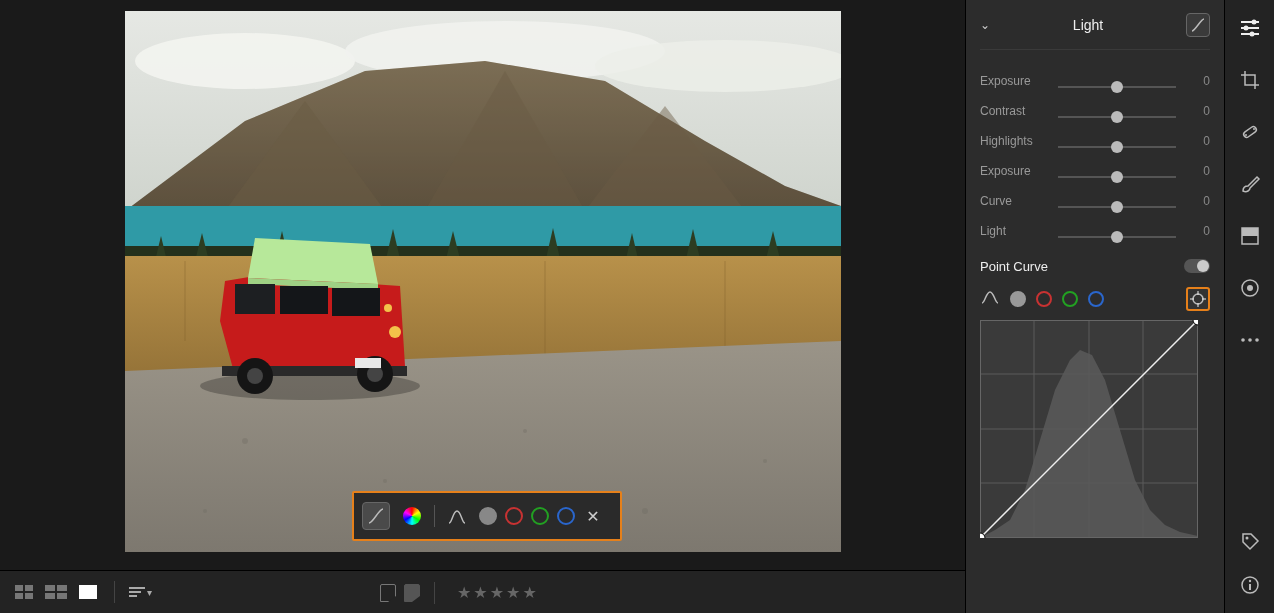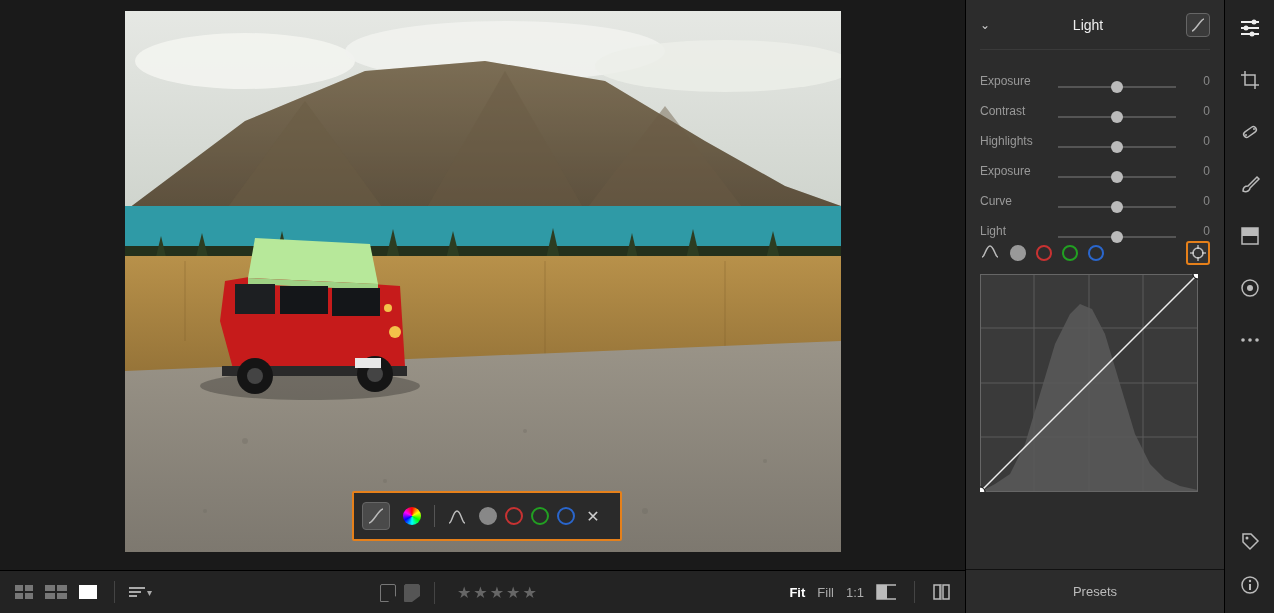--- a/index.html
+++ b/index.html
@@ -424,39 +424,20 @@
     <div class="bb-vdiv"></div>
     <div class="stars">
       <span class="star">★</span>
       <span class="star">★</span>
       <span class="star">★</span>
       <span class="star">★</span>
       <span class="star">★</span>
     </div>
   </div>
 
-  <div class="bb-right">
-    <span class="zoom-label active">Fit</span>
-    <span class="zoom-label">Fill</span>
-    <span class="zoom-label">1:1</span>
-    <div class="bb-icon">
-      <svg width="22" height="16">
-          <rect x="1" y="1" width="20" height="14" class="sicon"></rect>
-          <rect x="1" y="1" width="10" height="14" fill="#bbb"></rect>
-        </svg>
-    </div>
-    <div class="bb-vdiv"></div>
-    <div class="bb-icon">
-      <svg width="20" height="16">
-          <rect x="1" y="1" width="6" height="14" class="sicon"></rect>
-          <rect x="10" y="1" width="6" height="14" class="sicon"></rect>
-          <line x1="8" y1="0" x2="8" y2="16" stroke="#bbb"></line>
-        </svg>
-    </div>
-  </div>
 </div>
 
 <div class="right-panel">
   <div class="panel-section">
     <div class="panel-header">
       <span class="panel-chev">⌄</span>
       <span class="panel-title">Light</span>
       <div class="panel-curve-btn">
         <svg width="16" height="16">
             <path d="M2 14 C5 14 11 2 14 2" class="sicon" stroke="#eee"></path>
@@ -502,20 +483,24 @@
       <span class="slider-val">0</span>
     </div>
     <div class="slider-row">
       <span class="slider-label">Light</span>
       <div class="slider-track">
           <div class="slider-handle"></div>
         </div>
       <span class="slider-val">0</span>
     </div>
 
+    <div class="sub-header">
+      <span class="sub-title">Point Curve</span>
+      <div class="toggle"></div>
+    </div>
 
     <div class="channel-row">
       <span class="chan-parametric">
         <svg width="20" height="16">
             <path d="M2 14 C5 14 6 3 10 3 C14 3 15 14 18 14" class="sicon" stroke="#777"></path>
           </svg>
       </span>
       <div class="chan-circle luma"></div>
       <div class="chan-circle red"></div>
       <div class="chan-circle green"></div>
@@ -547,23 +532,20 @@
         <rect x="0.5" y="0.5" width="217" height="217" fill="none" stroke="#666"></rect>
 
         <line x1="0" y1="218" x2="218" y2="0" stroke="#eee" stroke-width="1.5"></line>
 
         <circle cx="0" cy="218" r="5" fill="#fff" stroke="#000"></circle>
         <circle cx="218" cy="0" r="5" fill="#fff" stroke="#000"></circle>
       </svg>
     </div>
   </div>
 
-  <div class="presets-bar">
-    <span>Presets</span>
-  </div>
 </div>
 
 <div class="tool-strip">
   <div class="tool-icon active">
     <svg width="22" height="20">
       <g stroke="#eee" stroke-width="2">
           <line x1="2" y1="4" x2="20" y2="4"></line>
           <line x1="2" y1="10" x2="20" y2="10"></line>
           <line x1="2" y1="16" x2="20" y2="16"></line>
         </g>

